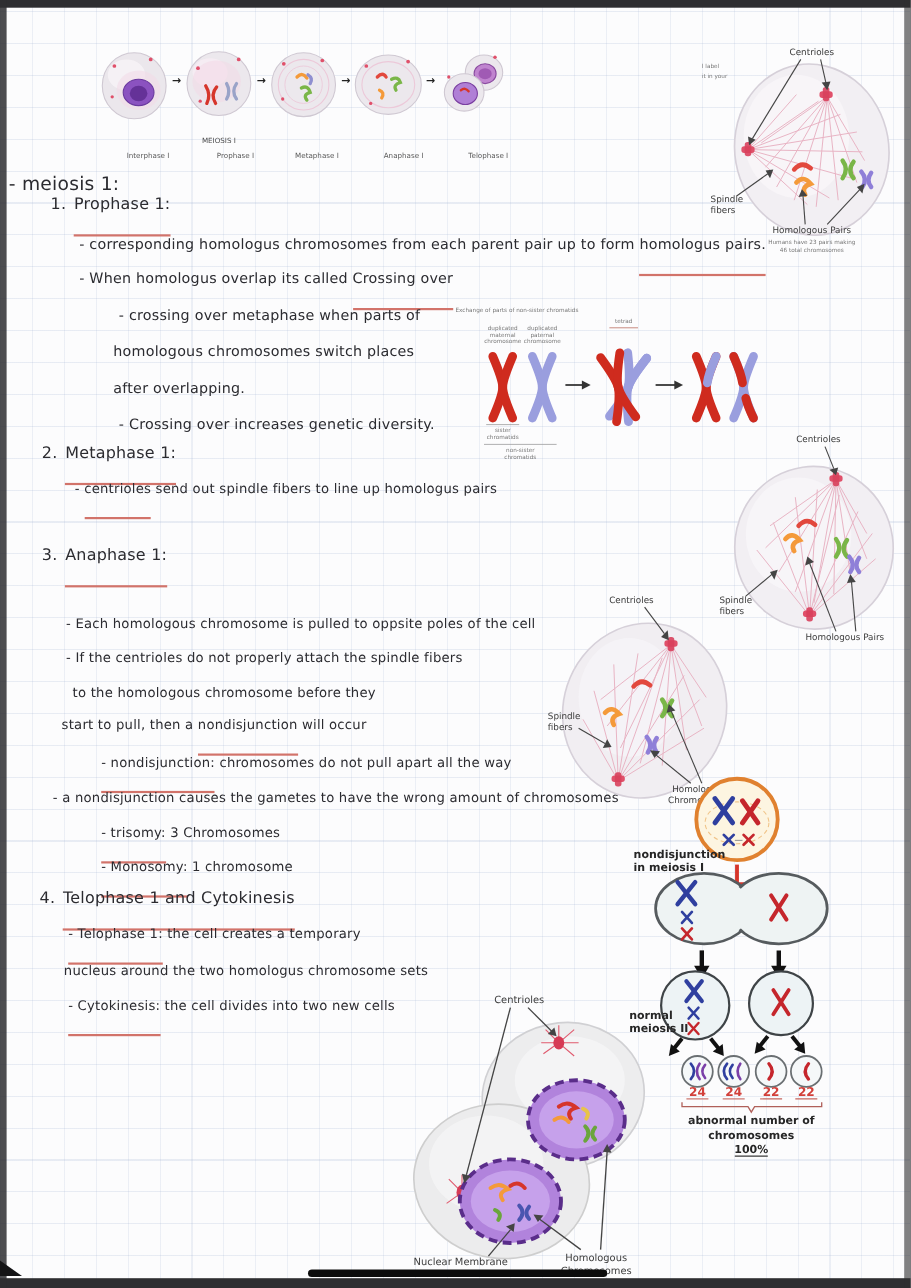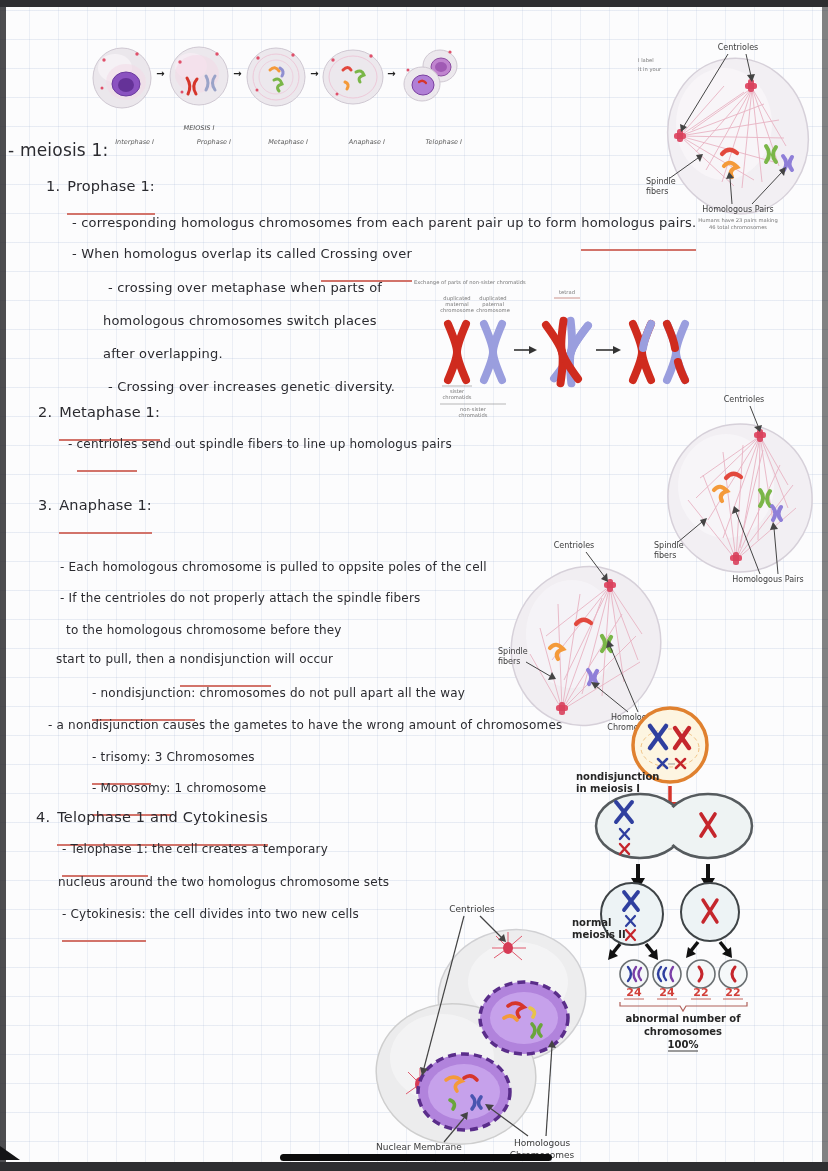--- a/index.html
+++ b/index.html
@@ -5,26 +5,26 @@
   html,body{margin:0;padding:0;background:#3f3f43;}
   #stage{position:relative;width:828px;height:1171px;overflow:hidden;background:#3f3f43;font-family:"DejaVu Sans",sans-serif;}
   .page{position:absolute;left:0;top:0;width:828px;height:1171px;
     background-color:#fcfcfd;
     background-image:
       repeating-linear-gradient(0deg, rgba(150,170,205,.20) 0 1px, transparent 1px 29px),
       repeating-linear-gradient(90deg, rgba(150,170,205,.16) 0 1px, transparent 1px 29px);}
   .frame{position:absolute;background:#2e2e31;}
   .hw{position:absolute;white-space:nowrap;color:#2b2b30;letter-spacing:.2px;font-size:13px;}
   .hw.sm{font-size:12px;}
-  .hw.lg{font-size:17px;}
+  .hw.lg{font-size:17px;margin-top:18px;}
   .hw.ti{font-size:14.5px;}
   .ul{border-bottom:2px solid #d2736a;padding-bottom:19px;}
   .stitle{display:flex;gap:7px;}
   .strip{position:absolute;left:90px;top:36px;display:flex;align-items:flex-start;}
-  .stage-col{position:relative;width:64px;height:118px;font-style:italic;}
+  .stage-col{position:relative;width:64px;height:118px;}
   .stage-col svg{position:absolute;left:0;top:4px;}
   .stage-label{position:absolute;top:102px;width:100%;text-align:right;font-size:6.5px;color:#5a5a5a;}
   .meiosis-label{position:absolute;top:88px;width:100%;text-align:center;font-size:6.5px;color:#4c4c4c;}
   .strip-arrow{width:13px;text-align:center;margin-top:32px;font-size:10px;font-weight:bold;color:#222;}
   svg.diag{position:absolute;overflow:visible;}
   .dl{font-size:8px;fill:#3b3b3b;font-family:"DejaVu Sans",sans-serif;}
   .dl9{font-size:9px;fill:#3b3b3b;font-family:"DejaVu Sans",sans-serif;}
   .dls{font-size:5.2px;fill:#777;font-family:"DejaVu Sans",sans-serif;}
   .dlb{font-size:10px;font-weight:bold;fill:#262626;font-family:"DejaVu Sans",sans-serif;}
   .cnt{font-size:11px;font-weight:bold;fill:#d2403a;font-family:"DejaVu Sans",sans-serif;}

